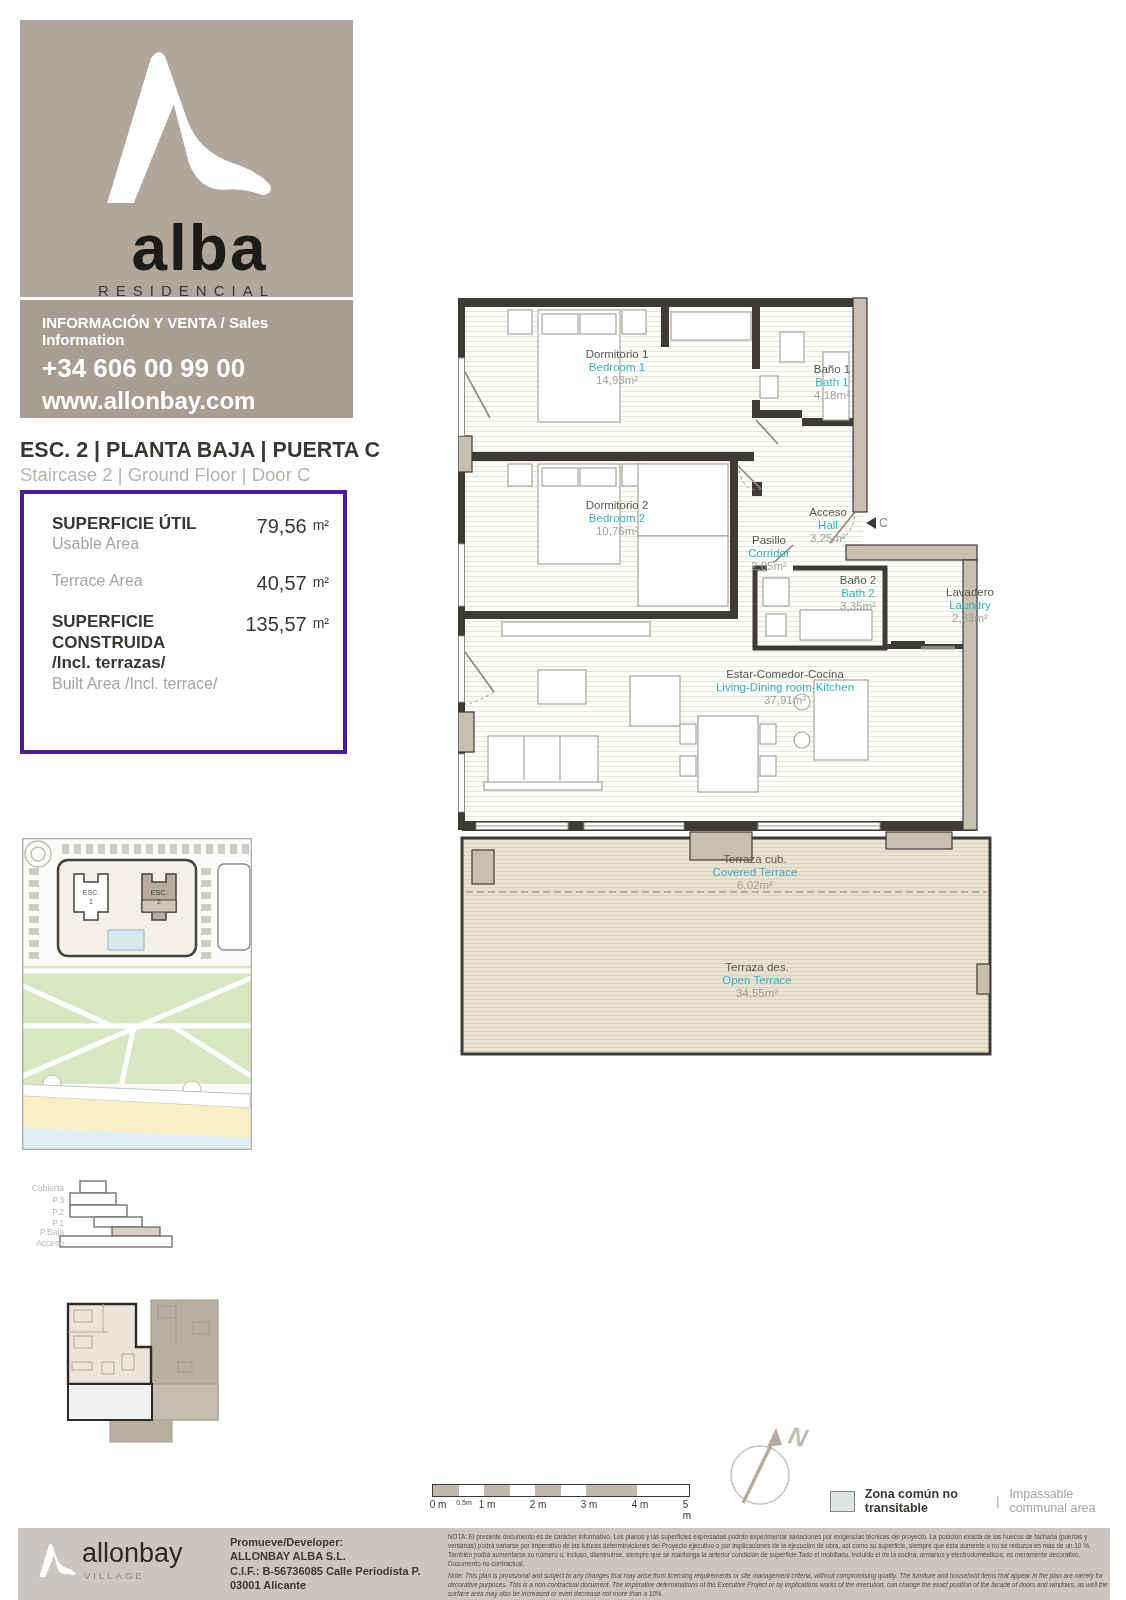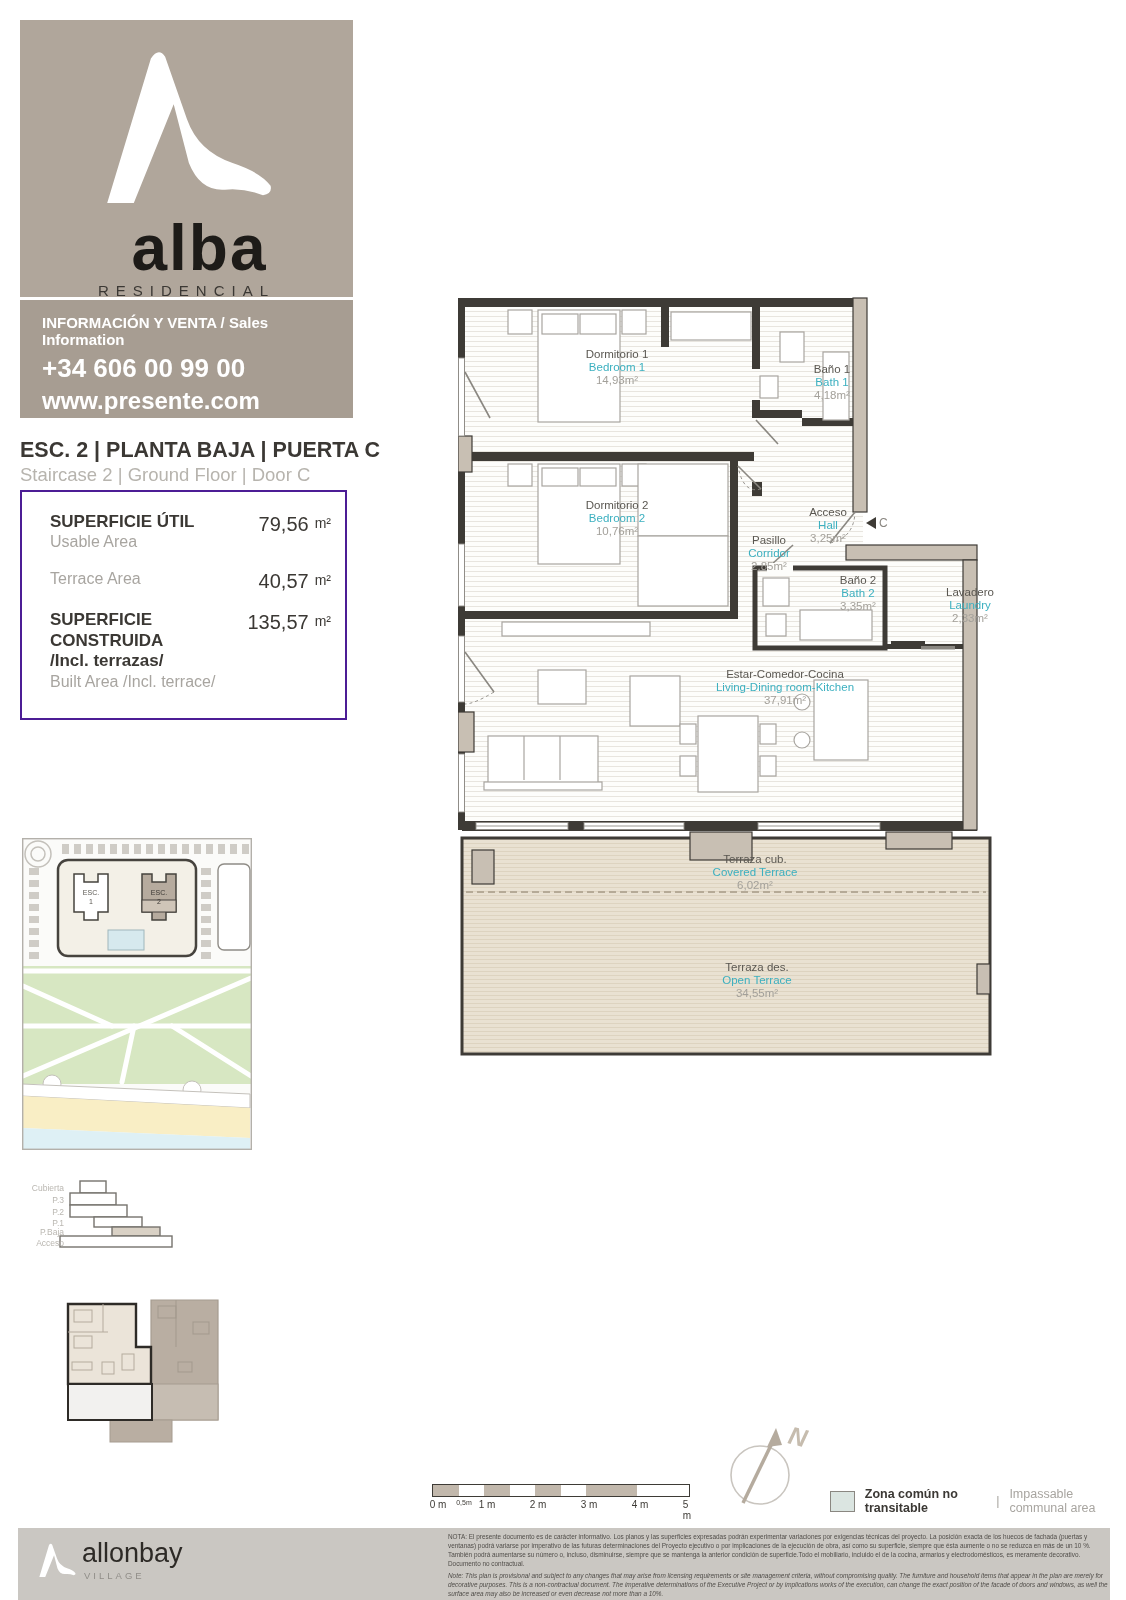--- a/index.html
+++ b/index.html
@@ -11,21 +11,21 @@
   .brand-name{font-size:64px;font-weight:bold;color:#1d1b18;letter-spacing:2px;line-height:1;margin-top:2px;padding-left:26px;}
   .brand-sub{font-size:15px;color:#3b3834;letter-spacing:7px;margin-top:2px;}
   .info-box{left:20px;top:300px;width:333px;height:118px;background:#a79d92;color:#fff;padding:14px 0 0 22px;box-sizing:border-box;}
   .info-l1{font-size:15px;font-weight:bold;}
   .info-l2{font-size:26px;font-weight:bold;margin-top:5px;}
   .info-l3{font-size:24px;font-weight:bold;margin-top:3px;}
   
   .u-title{left:20px;top:438px;font-size:21.5px;font-weight:bold;color:#3b3834;}
   .u-sub{left:20px;top:464px;font-size:18.5px;color:#b7b4ae;}
   
-  .area-box{left:20px;top:490px;width:327px;height:230px;border:2px solid #4c1d95;box-sizing:border-box;padding:20px 14px 12px 28px;}
+  .area-box{left:20px;top:490px;width:327px;height:264px;border:4px solid #4c1d95;box-sizing:border-box;padding:20px 14px 12px 28px;}
   .a-row{display:flex;margin-bottom:17px;}
   .a-labels{flex:1;}
   .a-label{font-size:17px;font-weight:bold;color:#3b3834;line-height:1.2;}
   .a-sub{font-size:16px;color:#a8a5a0;line-height:1.25;}
   .a-vals{width:98px;display:flex;align-items:flex-start;justify-content:flex-end;gap:6px;padding-top:1px;}
   .a-value{font-size:20px;color:#3b3834;}
   .a-unit{font-size:14px;color:#3b3834;padding-top:2px;}
   
   .plan{left:458px;top:292px;width:540px;height:772px;}
   .rlbl{position:absolute;transform:translate(-50%,-50%);text-align:center;line-height:1.12;font-size:11.5px;white-space:nowrap;margin-left:39px;}
@@ -65,21 +65,21 @@
     <svg width="190" height="168" viewBox="0 0 200 170" style="margin-top:22px">
       <path d="M16 166 L62 14 Q70 2 77 12 L100 78 Q112 112 148 124 Q178 134 188 148 Q190 156 180 158 Q160 150 140 152 Q114 154 102 124 L86 62 L44 166 Z" fill="#ffffff"></path>
     </svg>
     <div class="brand-name">alba</div>
     <div class="brand-sub">RESIDENCIAL</div>
   </div>
 
   <div class="abs info-box">
     <div class="info-l1">INFORMACIÓN Y VENTA / Sales Information</div>
     <div class="info-l2">+34 606 00 99 00</div>
-    <div class="info-l3">www.presente.com</div>
+    <div class="info-l3">www.allonbay.com</div>
   </div>
 
   <div class="abs u-title">ESC. 2 | PLANTA BAJA | PUERTA C</div>
   <div class="abs u-sub">Staircase 2 | Ground Floor | Door C</div>
 
   <div class="abs area-box">
     <div class="a-row">
       <div class="a-labels">
         <div class="a-label">SUPERFICIE ÚTIL</div>
         <div class="a-sub">Usable Area</div>
@@ -418,20 +418,26 @@
     <span class="t2">|</span>
     <span class="t2">Impassable communal area</span>
   </div>
 
   <div class="abs footer">
     <svg class="abs" style="left:18px;top:8px" width="42" height="48" viewBox="0 0 200 170">
       <path d="M16 166 L62 14 Q70 2 77 12 L100 78 Q112 112 148 124 Q178 134 188 148 Q190 156 180 158 Q160 150 140 152 Q114 154 102 124 L86 62 L44 166 Z" fill="#ffffff"></path>
     </svg>
     <div class="ab-name">allonbay</div>
     <div class="ab-sub">VILLAGE</div>
+    <div class="dev">
+      <div>Promueve/Developer:</div>
+      <div>ALLONBAY ALBA S.L.</div>
+      <div>C.I.F.: B-56736085 Calle Periodista P.</div>
+      <div>03001 Alicante</div>
+    </div>
     <div class="nota">
       <div class="es">NOTA:  El presente documento es de carácter informativo. Los planos y las superficies expresadas podrán experimentar variaciones por exigencias técnicas del proyecto. La posición exacta de los huecos de fachada (puertas y ventanas) podrá variarse por imperativo de las futuras determinaciones del Proyecto ejecutivo o por implicaciones de la ejecución de obra, así como su superficie, siempre que ésta aumente o no se reduzca en más de un 10 %. También podrá aumentarse su número o, incluso, disminuirse, siempre que se mantenga la anterior condición de superficie.Todo el mobiliario, incluido el de la cocina, armarios y electrodomésticos, es meramente decorativo. Documento no contractual.</div>
       <div class="en">Note: This plan is provisional and subject to any changes that may arise from licensing requirements or site management criteria, without compromising quality. The furniture and household items that appear in the plan are merely for decorative purposes. This is a non-contractual document. The imperative determinations of the Executive Project or by implications works of the execution, can change the exact position of the facade of doors and windows, as well the surface area may also be increased or even decrease not more than a 10%.</div>
     </div>
     <div class="version">V.1_Mar-24</div>
   </div>
 
 </div>
 
 </body></html>

